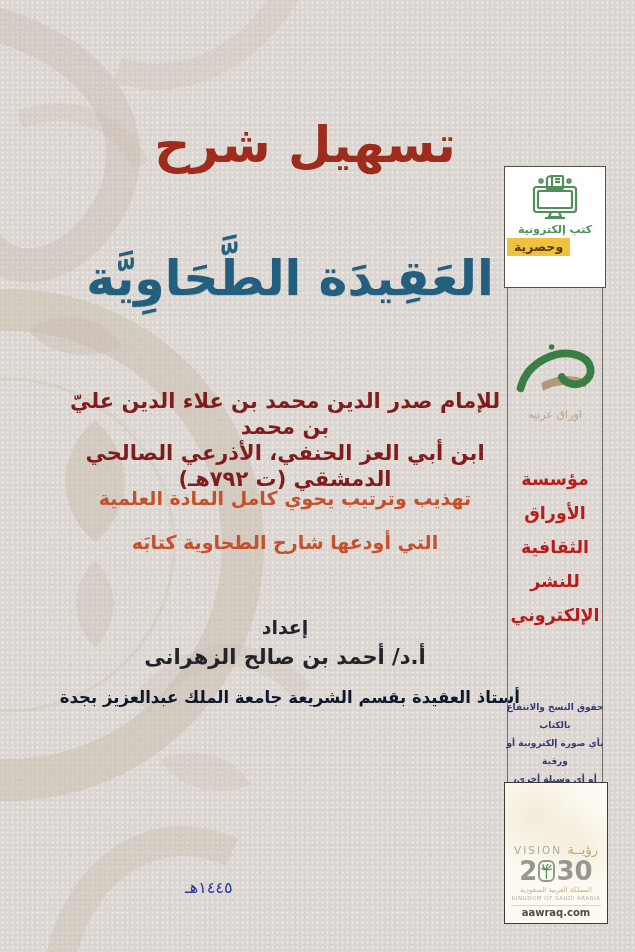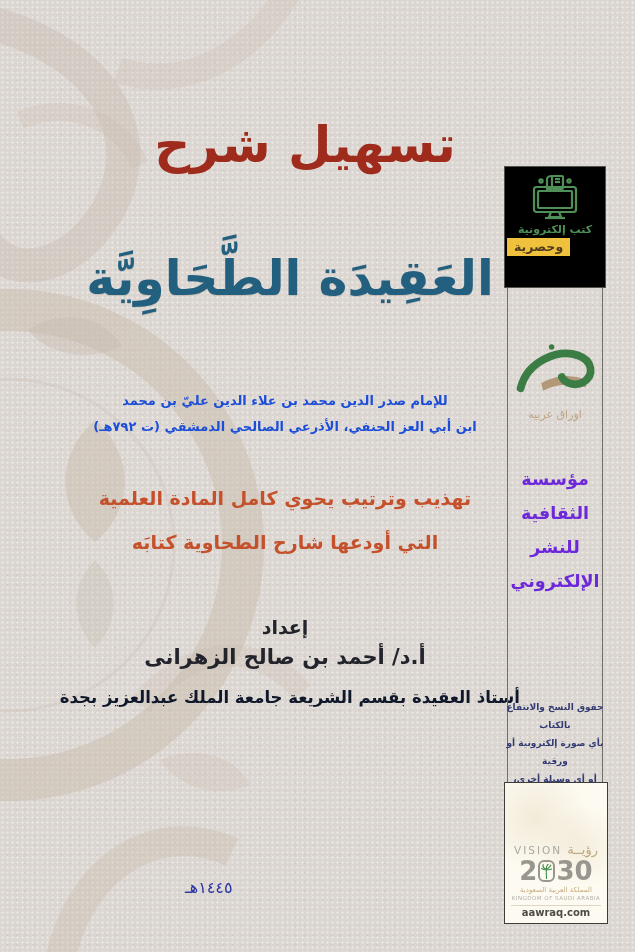--- a/index.html
+++ b/index.html
@@ -19,46 +19,46 @@
   }
   .ornament{position:absolute;left:0;top:0;pointer-events:none;}
 
   
   .supertitle{position:absolute;left:75px;top:116px;width:460px;text-align:center;
     direction:rtl;font-size:50px;font-weight:bold;color:#9e2b1b;}
   .main-title{position:absolute;left:40px;top:250px;width:500px;text-align:center;
     direction:rtl;font-size:49px;font-weight:bold;color:#235f7e;white-space:nowrap;
     text-shadow:0 1px 0 rgba(90,70,50,.15);}
   .author{position:absolute;left:55px;top:388px;width:460px;text-align:center;
-    direction:rtl;font-size:13px;font-weight:bold;color:#1d4ed8;line-height:26px;}
+    direction:rtl;font-size:21px;font-weight:bold;color:#7f1d1d;line-height:26px;}
   .desc{position:absolute;left:55px;top:476px;width:460px;text-align:center;
     direction:rtl;font-size:19px;font-weight:bold;color:#c4512b;line-height:44px;}
   .prepared-label{position:absolute;left:55px;top:616px;width:460px;text-align:center;
     direction:rtl;font-size:19px;font-weight:bold;color:#23242b;}
   .preparer-name{position:absolute;left:55px;top:645px;width:460px;text-align:center;
     direction:rtl;font-size:21px;font-weight:bold;color:#23242b;}
   .university{position:absolute;left:40px;top:688px;width:480px;text-align:right;
     direction:rtl;font-size:16.5px;font-weight:bold;color:#0f172a;}
   .dates{position:absolute;left:185px;top:872px;width:200px;text-align:left;
     direction:rtl;color:#2b36a3;font-weight:normal;font-size:16px;line-height:31px;}
 
   
   .side-column{position:absolute;left:507px;top:166px;width:96px;height:758px;
     border-left:1px solid #6e6d68;border-right:1px solid #6e6d68;box-sizing:border-box;}
   .ebook-box{position:absolute;left:504px;top:166px;width:102px;height:122px;
-    background:#000000;border:1px solid #55524c;box-sizing:border-box;
+    background:#ffffff;border:1px solid #55524c;box-sizing:border-box;
     display:flex;flex-direction:column;align-items:center;padding-top:7px;}
   .ebook-line1{font-size:11px;font-weight:bold;color:#4f9059;margin-top:3px;direction:rtl;}
   .ebook-line2{align-self:flex-start;margin-left:2px;margin-top:2px;
     background:#f0c13d;color:#503c1a;font-size:12.5px;font-weight:bold;
     padding:1px 7px 2px;direction:rtl;}
   .awraq-logo{position:absolute;left:508px;top:338px;width:94px;text-align:center;}
   .awraq-text{font-size:11px;color:#bfa687;margin-top:0;direction:rtl;}
   .foundation{position:absolute;left:508px;top:462px;width:94px;text-align:center;
-    direction:rtl;font-size:17.5px;font-weight:bold;color:#6d28d9;line-height:34px;}
+    direction:rtl;font-size:17.5px;font-weight:bold;color:#b91c1c;line-height:34px;}
   .copyright{position:absolute;left:505px;top:698px;width:100px;text-align:center;
     direction:rtl;font-size:9px;font-weight:bold;color:#323a72;line-height:18px;}
   .vision-box{position:absolute;left:504px;top:782px;width:104px;height:142px;
     background:
       radial-gradient(circle at 30% 25%, rgba(205,180,130,.22), transparent 42%),
       radial-gradient(circle at 75% 45%, rgba(205,180,130,.18), transparent 38%),
       #fdfaf1;
     border:1px solid #3f3d39;box-sizing:border-box;
     display:flex;flex-direction:column;justify-content:flex-end;align-items:center;
     padding-bottom:5px;}
@@ -142,20 +142,21 @@
     <svg width="86" height="66" viewBox="0 0 100 76">
       <path d="M34,52 Q60,38 86,48 L86,57 Q60,49 36,61 Z" fill="#b29878"></path>
       <path d="M10,58 C18,26 54,12 77,20 C94,26 96,43 83,51 C74,56 62,53 58,45" fill="none" stroke="#3c7d46" stroke-width="9" stroke-linecap="round"></path>
       <circle cx="46" cy="10" r="3.2" fill="#3c7d46"></circle>
     </svg>
     <div class="awraq-text">اوراق عربيه</div>
   </div>
 
   <div class="foundation">
     <div>مؤسسة</div>
+    <div>الأوراق</div>
     <div>الثقافية</div>
     <div>للنشر</div>
     <div>الإلكتروني</div>
   </div>
 
   <div class="copyright">
     <div>حقوق النسخ والانتفاع بالكتاب</div>
     <div>بأي صورة إلكترونية أو ورقية</div>
     <div>أو أي وسيلة أخرى، محفوظة</div>
     <div>لمؤسسة الأوراق الثقافية</div>

